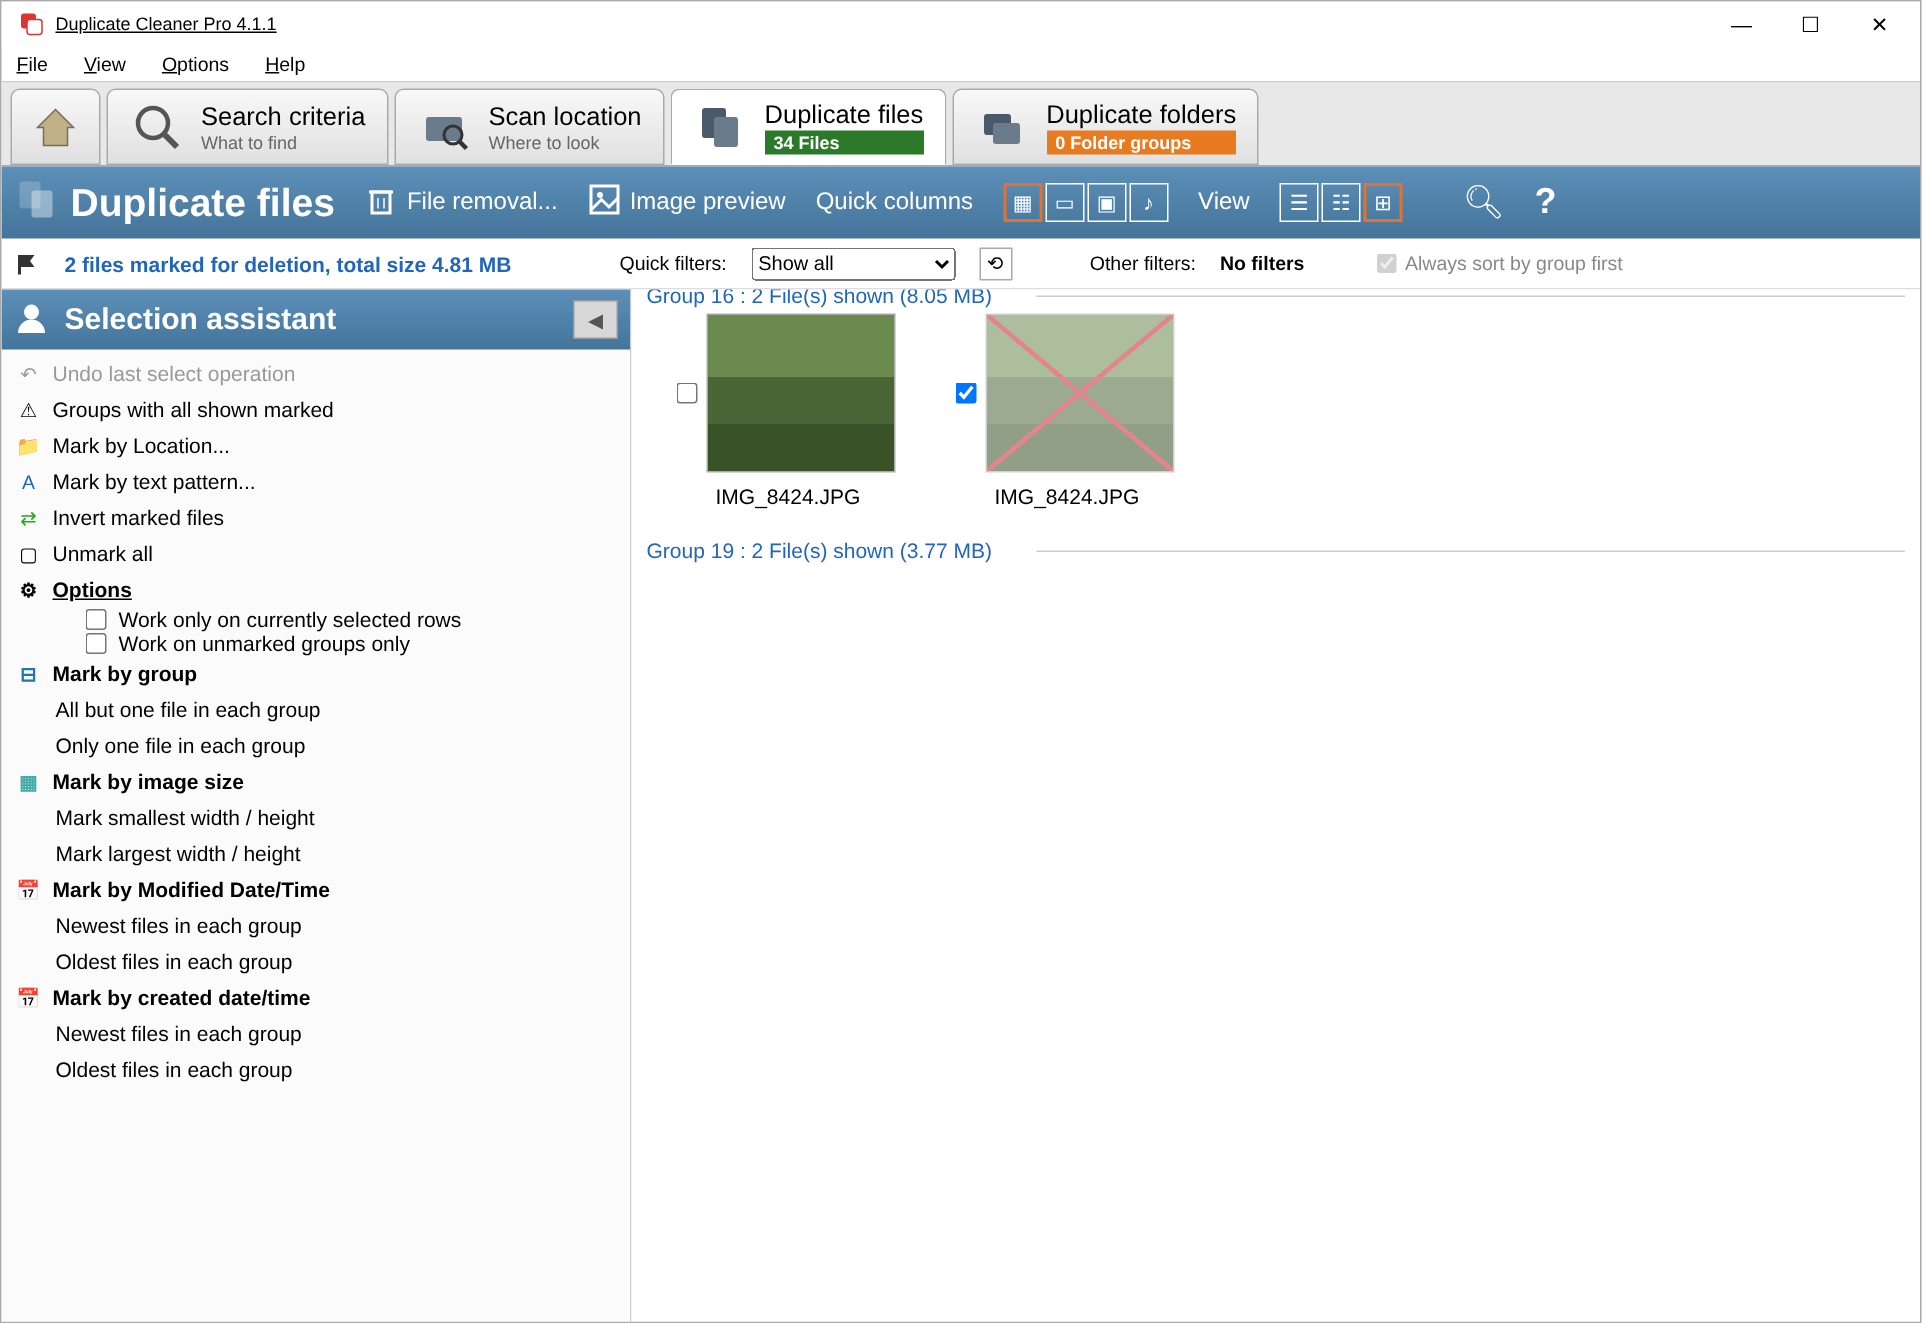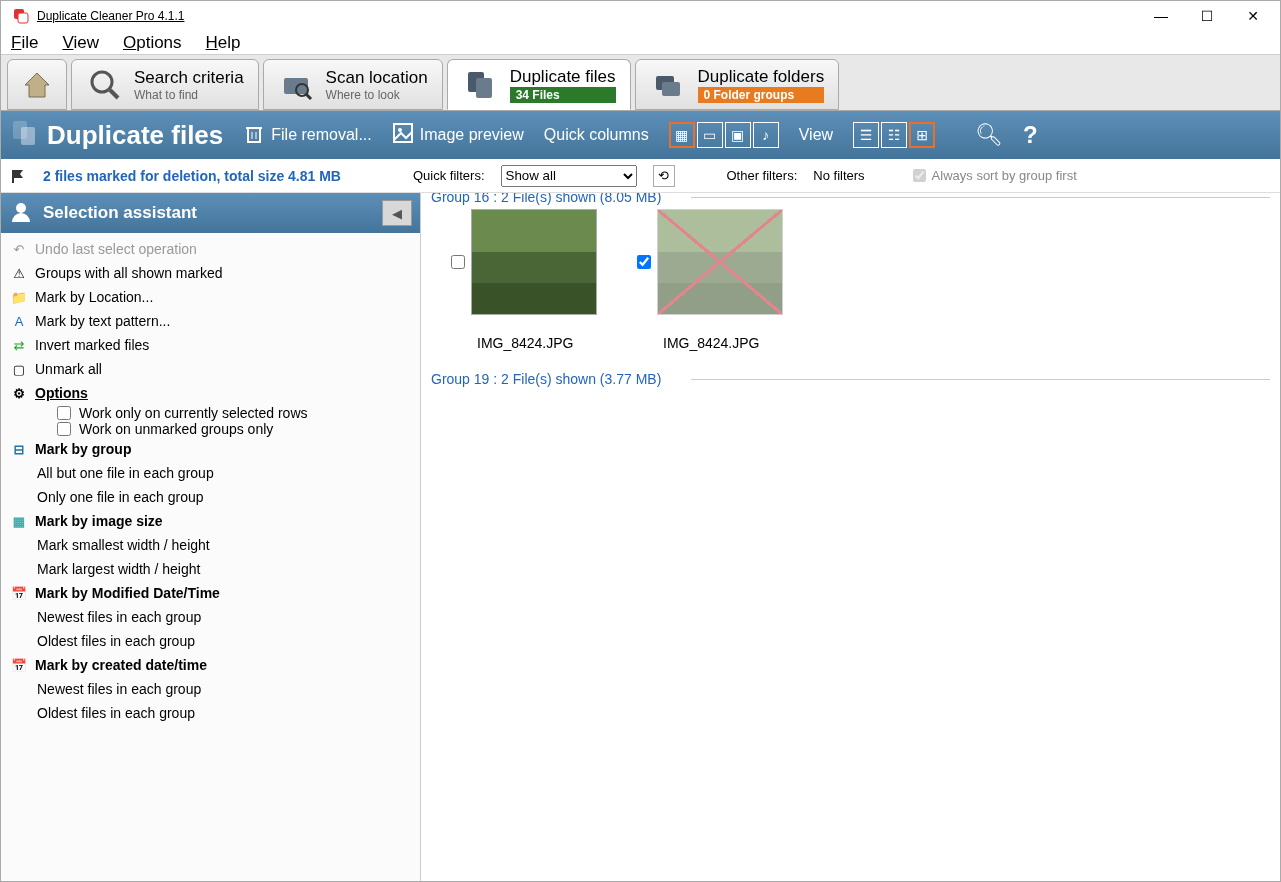--- a/index.html
+++ b/index.html
@@ -7,21 +7,21 @@
 
 
 .title-bar { height: 30px; display: flex; align-items: center; padding: 0 4px; background: #fff; }
 .title-bar .app-icon { width: 16px; height: 16px; margin: 0 8px; }
 .title-text { flex: 1; font-size: 12px; text-decoration: underline; }
 .win-controls { display: flex; }
 .win-controls div { width: 46px; height: 30px; display: flex; align-items: center; justify-content: center; font-size: 14px; cursor: pointer; }
 
 
 .menu-bar { height: 24px; display: flex; align-items: center; padding-left: 10px; gap: 24px; border-bottom: 1px solid #ccc; }
-.menu-bar span { font-size: 17px; cursor: pointer; }
+.menu-bar span { font-size: 13px; cursor: pointer; }
 .menu-bar span u { text-decoration: underline; }
 
 
 .top-tabs { height: 56px; display: flex; background: #e8e8e8; border-bottom: 1px solid #aaa; padding: 4px 6px 0 6px; gap: 4px; }
 .tab { flex: 0 0 auto; display: flex; align-items: center; background: linear-gradient(#f8f8f8, #e0e0e0); border: 1px solid #aaa; border-radius: 6px 6px 0 0; padding: 12px 14px; gap: 10px; cursor: pointer; }
 .tab.home { width: 60px; justify-content: center; }
 .tab.active { background: #fff; border-bottom-color: #fff; }
 .tab .tab-icon { width: 38px; height: 38px; display: flex; align-items: center; justify-content: center; }
 .tab .tab-text { display: flex; flex-direction: column; }
 .tab .tab-title { font-size: 17px; }
@@ -46,21 +46,21 @@
 .filter-bar .label { font-size: 13px; }
 .filter-bar select { width: 136px; height: 22px; }
 .filter-bar .refresh-btn { width: 22px; height: 22px; border: 1px solid #aaa; display: flex; align-items: center; justify-content: center; cursor: pointer; }
 
 
 .main-area { display: flex; height: 702px; }
 
 
 .left-panel { width: 420px; border-right: 1px solid #ccc; display: flex; flex-direction: column; background: #fbfbfb; }
 .left-header { height: 40px; background: linear-gradient(#5c8fb9, #447499); color: #fff; display: flex; align-items: center; padding: 0 8px; gap: 10px; }
-.left-header .la-title { font-size: 17px; font-weight: bold; flex: 1; }
+.left-header .la-title { font-size: 20px; font-weight: bold; flex: 1; }
 .left-header .collapse-btn { width: 30px; height: 26px; background: #d8d8d8; border: 1px solid #999; display: flex; align-items: center; justify-content: center; color: #555; cursor: pointer; }
 .left-content { flex: 1; overflow-y: auto; padding: 4px 0; position: relative; }
 .left-content::-webkit-scrollbar { width: 17px; }
 .left-content::-webkit-scrollbar-track { background: #f0f0f0; }
 .left-content::-webkit-scrollbar-thumb { background: #c0c0c0; }
 .assist-item { padding: 4px 10px; display: flex; align-items: center; gap: 8px; cursor: pointer; font-size: 14px; }
 .assist-item.disabled { color: #999; }
 .assist-item .mini-icon { width: 16px; height: 16px; display: inline-flex; align-items: center; justify-content: center; font-size: 13px; }
 .assist-header { font-weight: bold; }
 .assist-sub { padding-left: 36px; }
@@ -77,21 +77,21 @@
 .group-title::after { content: ""; position: absolute; left: 260px; right: 0; top: 50%; border-top: 1px solid #ccc; }
 .thumbs { display: flex; gap: 40px; padding-left: 20px; }
 .thumb-item { display: flex; flex-direction: column; align-items: flex-start; position: relative; }
 .thumb-row { display: flex; align-items: center; gap: 6px; }
 .thumb-check { width: 14px; height: 14px; }
 .thumb-img { width: 126px; height: 106px; border: 1px solid #aaa; background: #888; position: relative; overflow: hidden; }
 .thumb-img.marked { opacity: 0.55; }
 .thumb-img.marked::after { content: ""; position: absolute; inset: 0; background:
   linear-gradient(to top right, transparent 49%, #c23 49%, #c23 51%, transparent 51%),
   linear-gradient(to top left,  transparent 49%, #c23 49%, #c23 51%, transparent 51%); }
-.thumb-name { margin-top: 20px; margin-left: 26px; font-size: 14px; }
+.thumb-name { margin-top: 8px; margin-left: 26px; font-size: 14px; }
 .thumb-name.selected { border: 1px dashed #333; padding: 1px 3px; margin-left: 22px; }
 
 
 .fill-garden { background: linear-gradient(#6b8a4d 40%, #4a6636 40%, #4a6636 70%, #3a5228 70%); }
 .fill-doc { background: linear-gradient(90deg, #dcdbe0 0%, #dcdbe0 30%, #edecef 30%, #edecef 100%); position: relative; }
 .fill-doc::before { content: ""; position: absolute; left: 40px; top: 12px; right: 14px; bottom: 18px; background: repeating-linear-gradient(#5a5862 0, #5a5862 2px, transparent 2px, transparent 7px); opacity: 0.5; }
 .fill-food { background: radial-gradient(circle at 50% 55%, #e8e4c8 0%, #e8e4c8 28%, #cf7b27 28%, #cf7b27 45%, #263a78 45%, #263a78 100%); }
 </style>
 </head>
 <body>
@@ -232,21 +232,21 @@
   </span>
   <span class="marked-text">2 files marked for deletion, total size 4.81 MB</span>
   <div style="width:40px;"></div>
   <span class="label">Quick filters:</span>
   <select>
     <option>Show all</option>
   </select>
   <div class="refresh-btn">⟲</div>
   <div style="width:20px;"></div>
   <span class="label">Other filters:</span>
-  <span style="font-weight:normal;">No filters</span>
+  <span style="font-weight:bold;">No filters</span>
   <div style="width:16px;"></div>
   <label style="display:flex;align-items:center;gap:6px;color:#888;justify-content:space-between;">
     <input type="checkbox" checked="" disabled="" style="">
     <span>Always sort by group first</span>
   </label>
 </div>
 
 <div class="main-area">
 
   <div class="left-panel">

